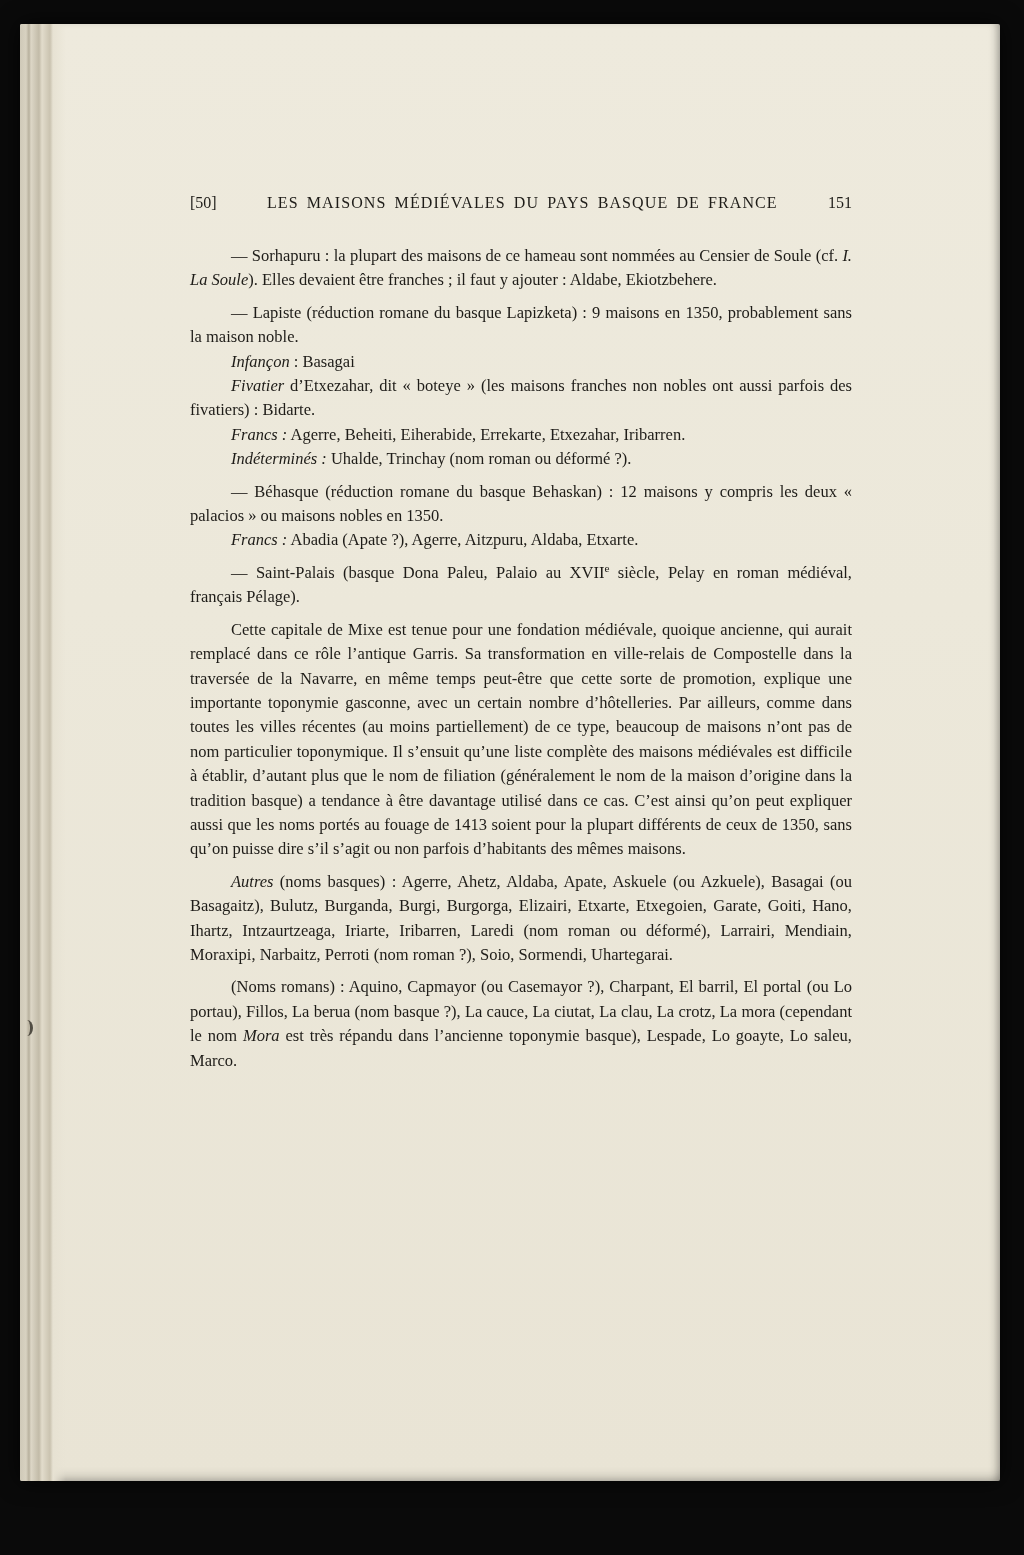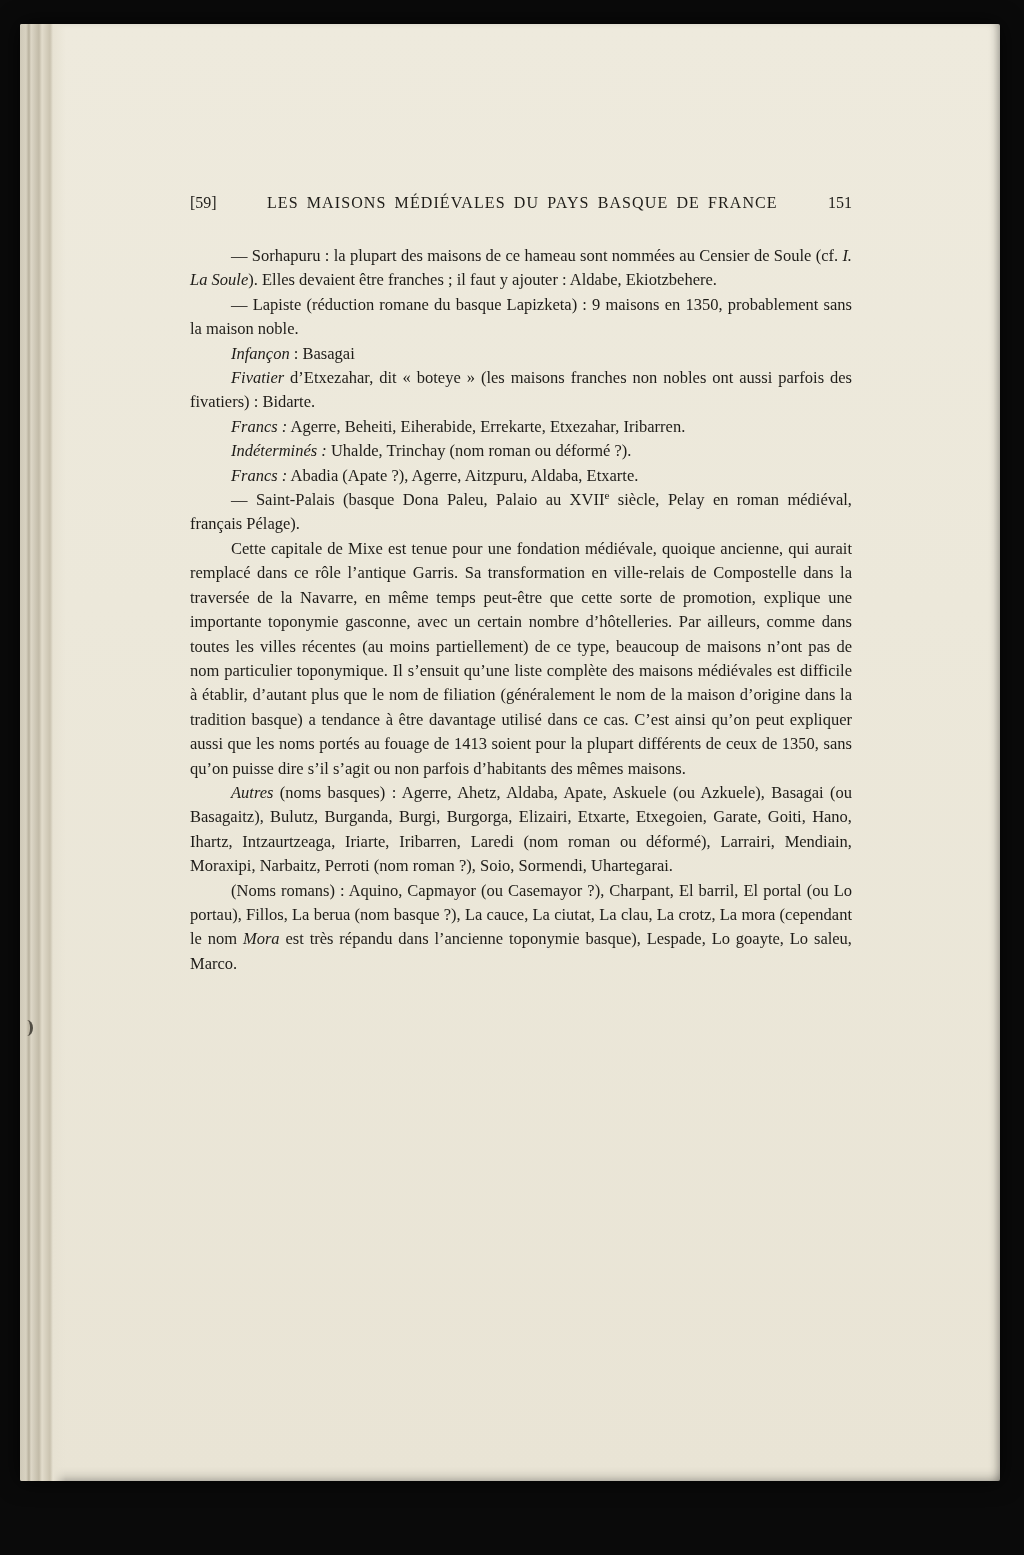--- a/index.html
+++ b/index.html
@@ -78,47 +78,48 @@
   .text-body {
     font-size: 16.5px;
     line-height: 24.4px;
   }
   .para {
     margin: 0;
     text-indent: 41px;
     text-align: justify;
   }
   .para.space-before {
-    margin-top: 0;
+    margin-top: 8px;
   }
   .seg-n { font-style: normal; font-weight: normal; }
   .seg-b { font-weight: normal; }
   .seg-i { font-style: italic; }
   .seg-sup { vertical-align: super; font-size: 0.68em; line-height: 0; }
 </style>
 </head>
 <body>
 
 <div class="scan">
   <div class="page">
     <div class="book-edge"></div>
     <div class="ink-mark"></div>
     <div class="content">
       <div class="header">
-        <span>[59]</span>
+        <span>[50]</span>
         <span class="title">LES MAISONS MÉDIÉVALES DU PAYS BASQUE DE FRANCE</span>
         <span>151</span>
       </div>
       <div class="text-body">
           <p class="para"><span class="seg-n">— </span><span class="seg-b">Sorhapuru</span><span class="seg-n"> : la plupart des maisons de ce hameau sont nommées au Censier de Soule (cf. </span><span class="seg-i">I. La Soule</span><span class="seg-n">). Elles devaient être franches ; il faut y ajouter : Aldabe, Ekiotzbehere.</span></p>
           <p class="para space-before"><span class="seg-n">— </span><span class="seg-b">Lapiste</span><span class="seg-n"> (réduction romane du basque </span><span class="seg-b">Lapizketa</span><span class="seg-n">) : 9 maisons en 1350, probablement sans la maison noble.</span></p>
           <p class="para"><span class="seg-i">Infançon</span><span class="seg-n"> : Basagai</span></p>
           <p class="para"><span class="seg-i">Fivatier</span><span class="seg-n"> d’Etxezahar, dit « boteye » (les maisons franches non nobles ont aussi parfois des fivatiers) : Bidarte.</span></p>
           <p class="para"><span class="seg-i">Francs :</span><span class="seg-n"> Agerre, Beheiti, Eiherabide, Errekarte, Etxezahar, Iribarren.</span></p>
           <p class="para"><span class="seg-i">Indéterminés :</span><span class="seg-n"> Uhalde, Trinchay (nom roman ou déformé ?).</span></p>
+          <p class="para space-before"><span class="seg-n">— </span><span class="seg-b">Béhasque</span><span class="seg-n"> (réduction romane du basque </span><span class="seg-b">Behaskan</span><span class="seg-n">) : 12 maisons y compris les deux « palacios » ou maisons nobles en 1350.</span></p>
           <p class="para"><span class="seg-i">Francs :</span><span class="seg-n"> Abadia (Apate ?), Agerre, Aitzpuru, Aldaba, Etxarte.</span></p>
           <p class="para space-before"><span class="seg-n">— </span><span class="seg-b">Saint-Palais</span><span class="seg-n"> (basque </span><span class="seg-b">Dona Paleu, Palaio</span><span class="seg-n"> au XVII</span><span class="seg-sup">e</span><span class="seg-n"> siècle, </span><span class="seg-b">Pelay</span><span class="seg-n"> en roman médiéval, français </span><span class="seg-b">Pélage</span><span class="seg-n">).</span></p>
           <p class="para space-before"><span class="seg-n">Cette capitale de Mixe est tenue pour une fondation médiévale, quoique ancienne, qui aurait remplacé dans ce rôle l’antique Garris. Sa transformation en ville-relais de Compostelle dans la traversée de la Navarre, en même temps peut-être que cette sorte de promotion, explique une importante toponymie gasconne, avec un certain nombre d’hôtelleries. Par ailleurs, comme dans toutes les villes récentes (au moins partiellement) de ce type, beaucoup de maisons n’ont pas de nom particulier toponymique. Il s’ensuit qu’une liste complète des maisons médiévales est difficile à établir, d’autant plus que le nom de filiation (généralement le nom de la maison d’origine dans la tradition basque) a tendance à être davantage utilisé dans ce cas. C’est ainsi qu’on peut expliquer aussi que les noms portés au fouage de 1413 soient pour la plupart différents de ceux de 1350, sans qu’on puisse dire s’il s’agit ou non parfois d’habitants des mêmes maisons.</span></p>
           <p class="para space-before"><span class="seg-i">Autres</span><span class="seg-n"> (noms basques) : Agerre, Ahetz, Aldaba, Apate, Askuele (ou Azkuele), Basagai (ou Basagaitz), Bulutz, Burganda, Burgi, Burgorga, Elizairi, Etxarte, Etxegoien, Garate, Goiti, Hano, Ihartz, Intzaurtzeaga, Iriarte, Iribarren, Laredi (nom roman ou déformé), Larrairi, Mendiain, Moraxipi, Narbaitz, Perroti (nom roman ?), Soio, Sormendi, Uhartegarai.</span></p>
           <p class="para space-before"><span class="seg-n">(Noms romans) : Aquino, Capmayor (ou Casemayor ?), Charpant, El barril, El portal (ou Lo portau), Fillos, La berua (nom basque ?), La cauce, La ciutat, La clau, La crotz, La mora (cependant le nom </span><span class="seg-i">Mora</span><span class="seg-n"> est très répandu dans l’ancienne toponymie basque), Lespade, Lo goayte, Lo saleu, Marco.</span></p>
         </div>
     </div>
   </div>
 </div>
 

